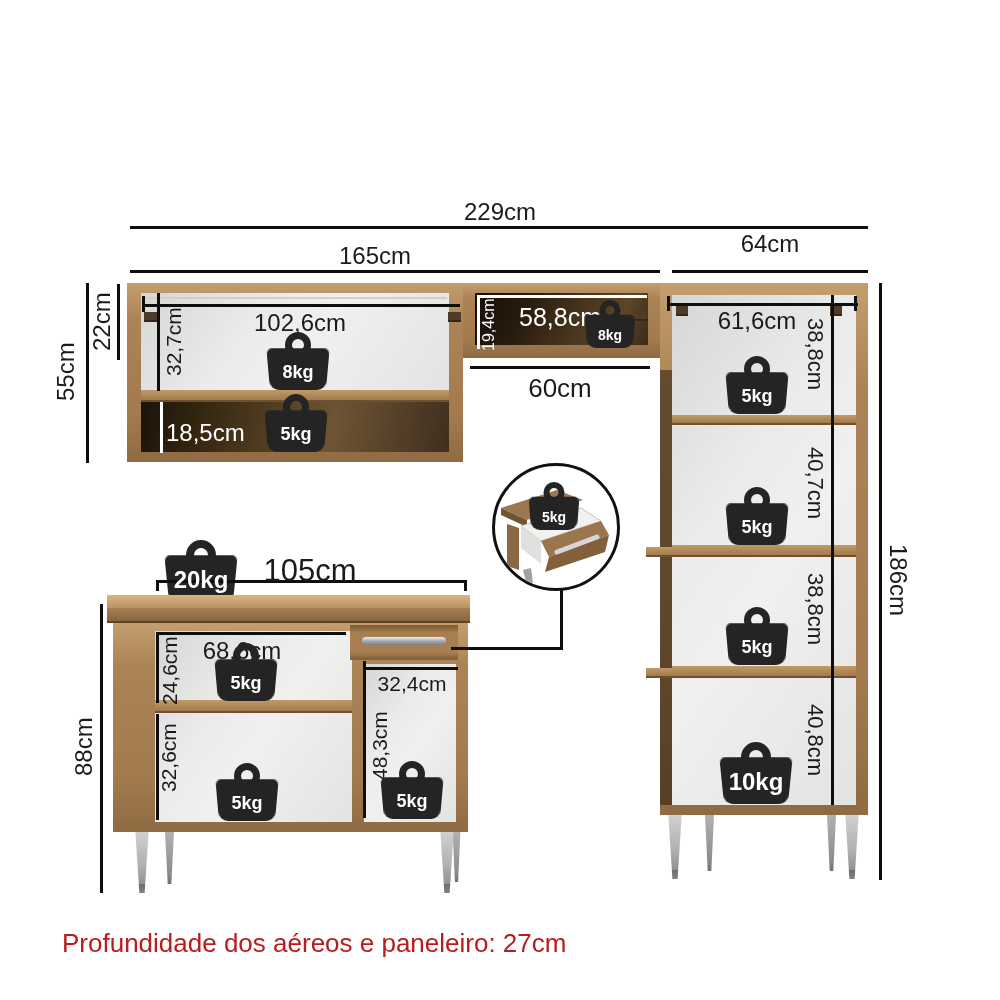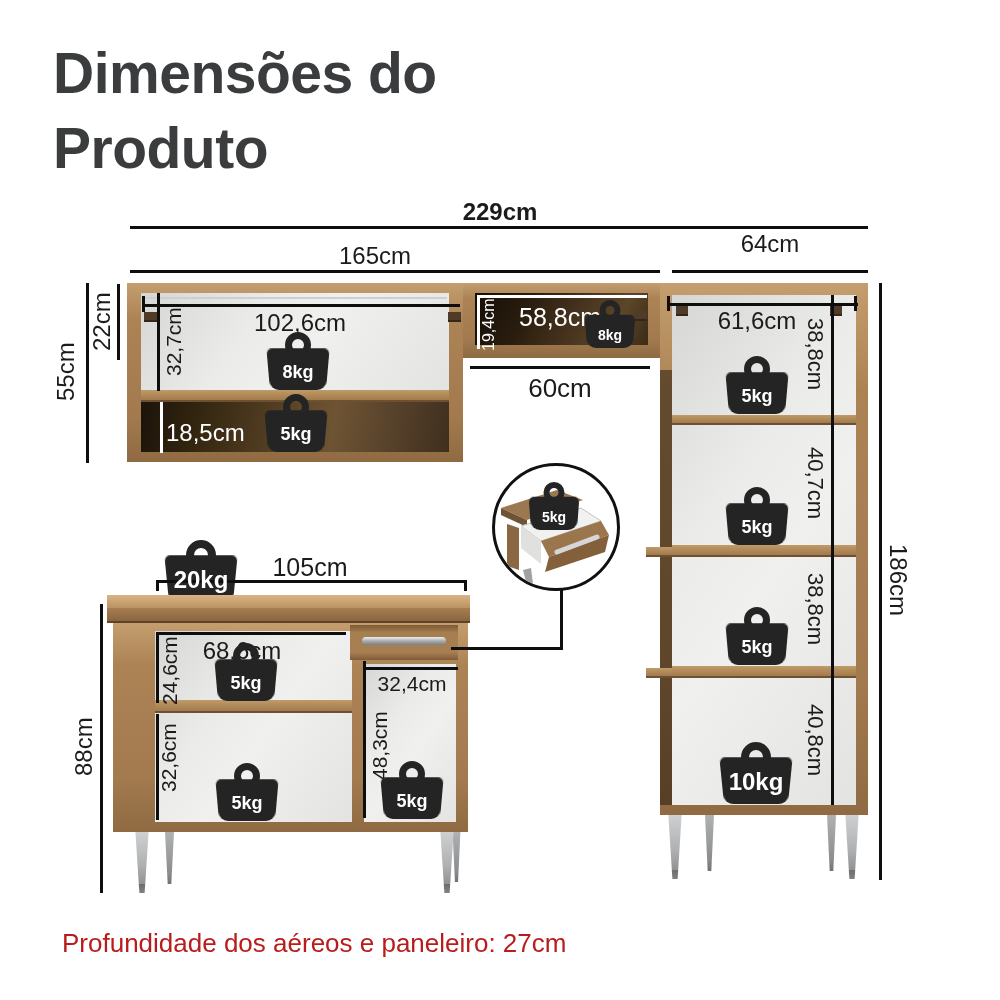--- a/index.html
+++ b/index.html
@@ -41,23 +41,22 @@
 
   #title{position:absolute;left:53px;top:36px;width:430px;font-size:57px;line-height:1.32;font-weight:700;color:#3a3c3e;letter-spacing:-0.5px;}
   .caption{position:absolute;top:928px;font-size:26px;color:#b91c1c;white-space:nowrap;}
   #inset-circle{position:absolute;left:492px;top:463px;width:128px;height:128px;border:3px solid #111;border-radius:50%;background:#fff;overflow:hidden;box-sizing:border-box;}
 </style>
 </head>
 <body>
 
 <div id="stage">
 
-  <div id="title">Dimensões do Produto</div>
-
-  <div class="dim" style="left:440px;top:198px;width:120px;font-weight:bold;">229cm</div>
+
+  <div class="dim" style="left:440px;top:198px;width:120px;">229cm</div>
   <div class="lh" style="left:130px;top:226px;width:738px;"></div>
   <div class="dim" style="left:315px;top:242px;width:120px;">165cm</div>
   <div class="lh" style="left:130px;top:270px;width:530px;"></div>
   <div class="dim" style="left:712px;top:230px;width:116px;">64cm</div>
   <div class="lh" style="left:672px;top:270px;width:196px;"></div>
 
   <div class="wood" style="left:127px;top:283px;width:336px;height:179px;"></div>
   <div class="intw" style="left:141px;top:293px;width:308px;height:97px;"></div>
   <div class="abs" style="left:143px;top:297px;width:304px;height:2px;background:#cfcfcb;"></div>
   <div class="hinge" style="left:144px;top:312px;"></div>
@@ -153,21 +152,21 @@
   <div class="leg" style="left:841px;top:815px;width:22px;height:64px;"></div>
 
   <div class="kw lg" style="left:169px;top:540px;">
     <div class="ring"></div>
     <div class="body"></div>
     <div class="lbl">20kg</div>
   </div>
   <div class="lh" style="left:157px;top:580px;width:310px;"></div>
   <div class="lv" style="left:156px;top:580px;height:11px;"></div>
   <div class="lv" style="left:464px;top:580px;height:11px;"></div>
-  <div class="dim" style="left:248px;top:553px;width:124px;font-size:25px;">105cm</div>
+  <div class="dim" style="left:248px;top:553px;width:124px;font-size:31px;">105cm</div>
 
   <div class="abs" style="left:107px;top:595px;width:363px;height:13px;background:linear-gradient(180deg,#d9b484,#bb9262);"></div>
   <div class="abs" style="left:107px;top:608px;width:363px;height:15px;background:linear-gradient(180deg,#a67e50,#8a6540);border-bottom:2px solid #5e4426;box-sizing:border-box;"></div>
   <div class="wood" style="left:113px;top:623px;width:355px;height:209px;"></div>
   <div class="intw" style="left:155px;top:631px;width:197px;height:191px;"></div>
   <div class="shelf" style="left:155px;top:700px;width:197px;height:13px;"></div>
   <div class="abs" style="left:350px;top:625px;width:108px;height:35px;background:linear-gradient(180deg,#7c5a34 0%,#a67e50 22%,#a87f52 78%,#7f5c38 100%);"></div>
   <div class="abs" style="left:362px;top:637px;width:84px;height:8px;border-radius:4px;background:linear-gradient(180deg,#eceef0,#9fa0a4 60%,#7e7f83);"></div>
   <div class="intw" style="left:364px;top:664px;width:92px;height:158px;"></div>
 

